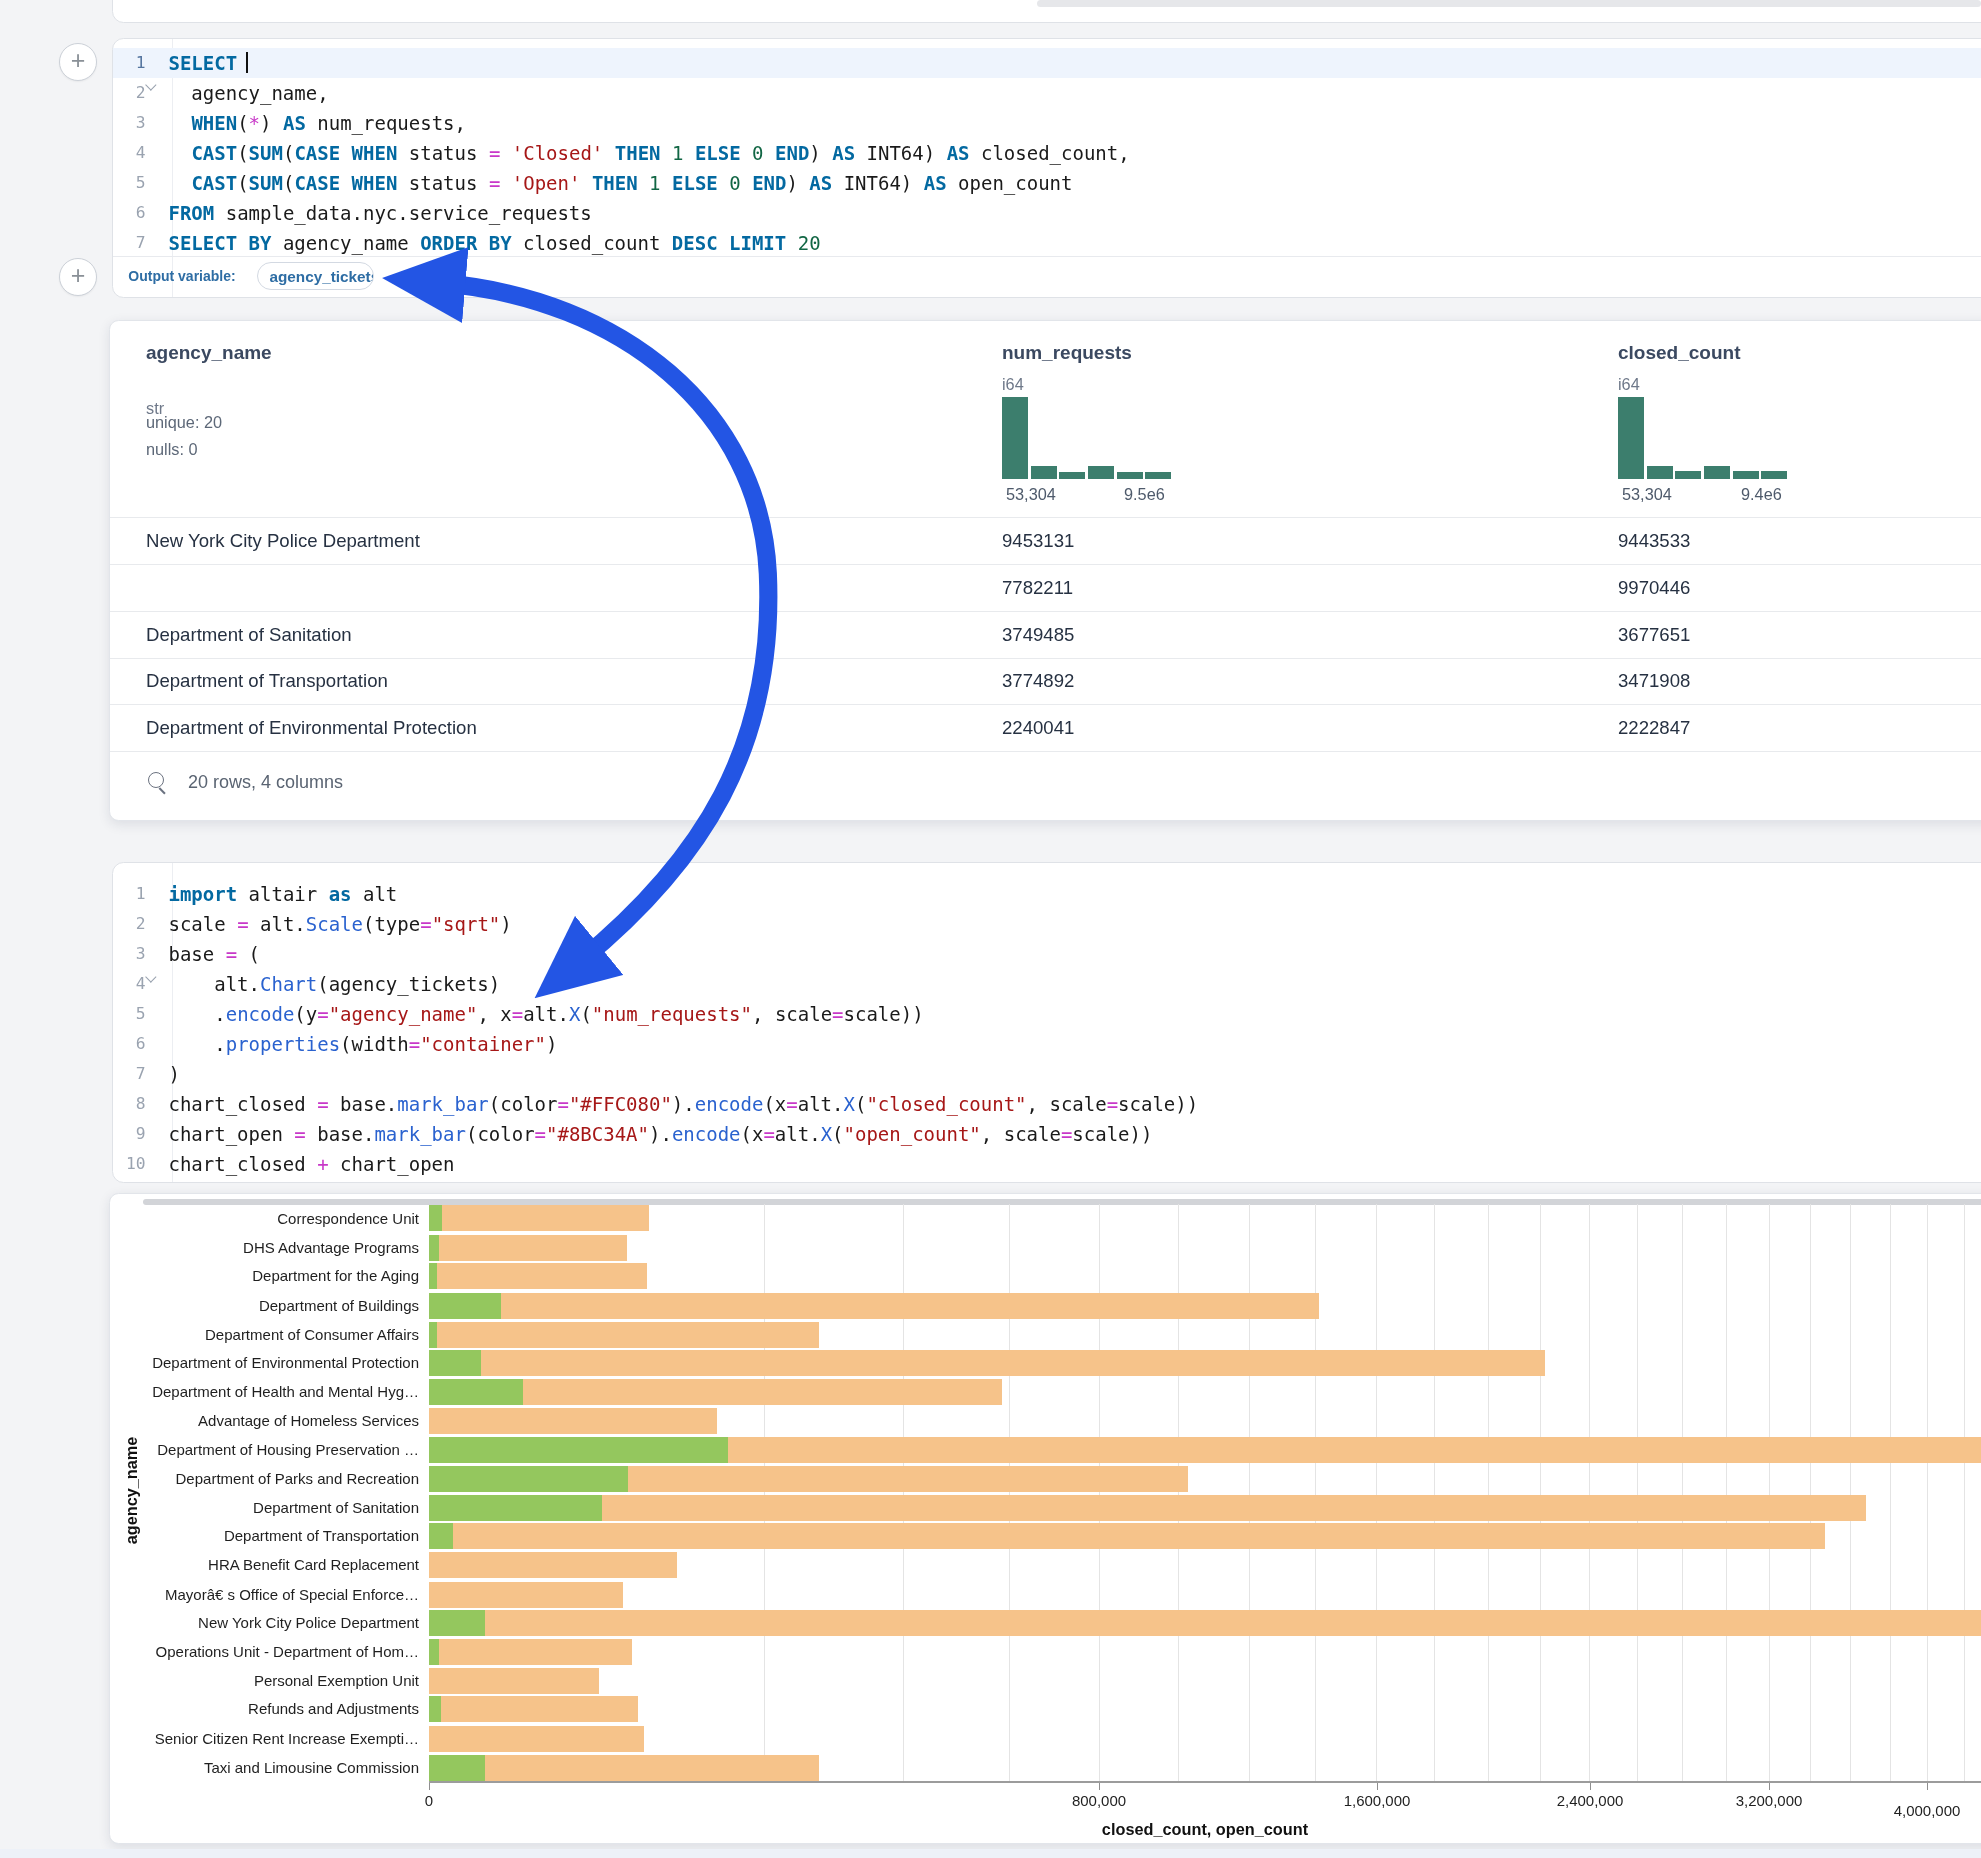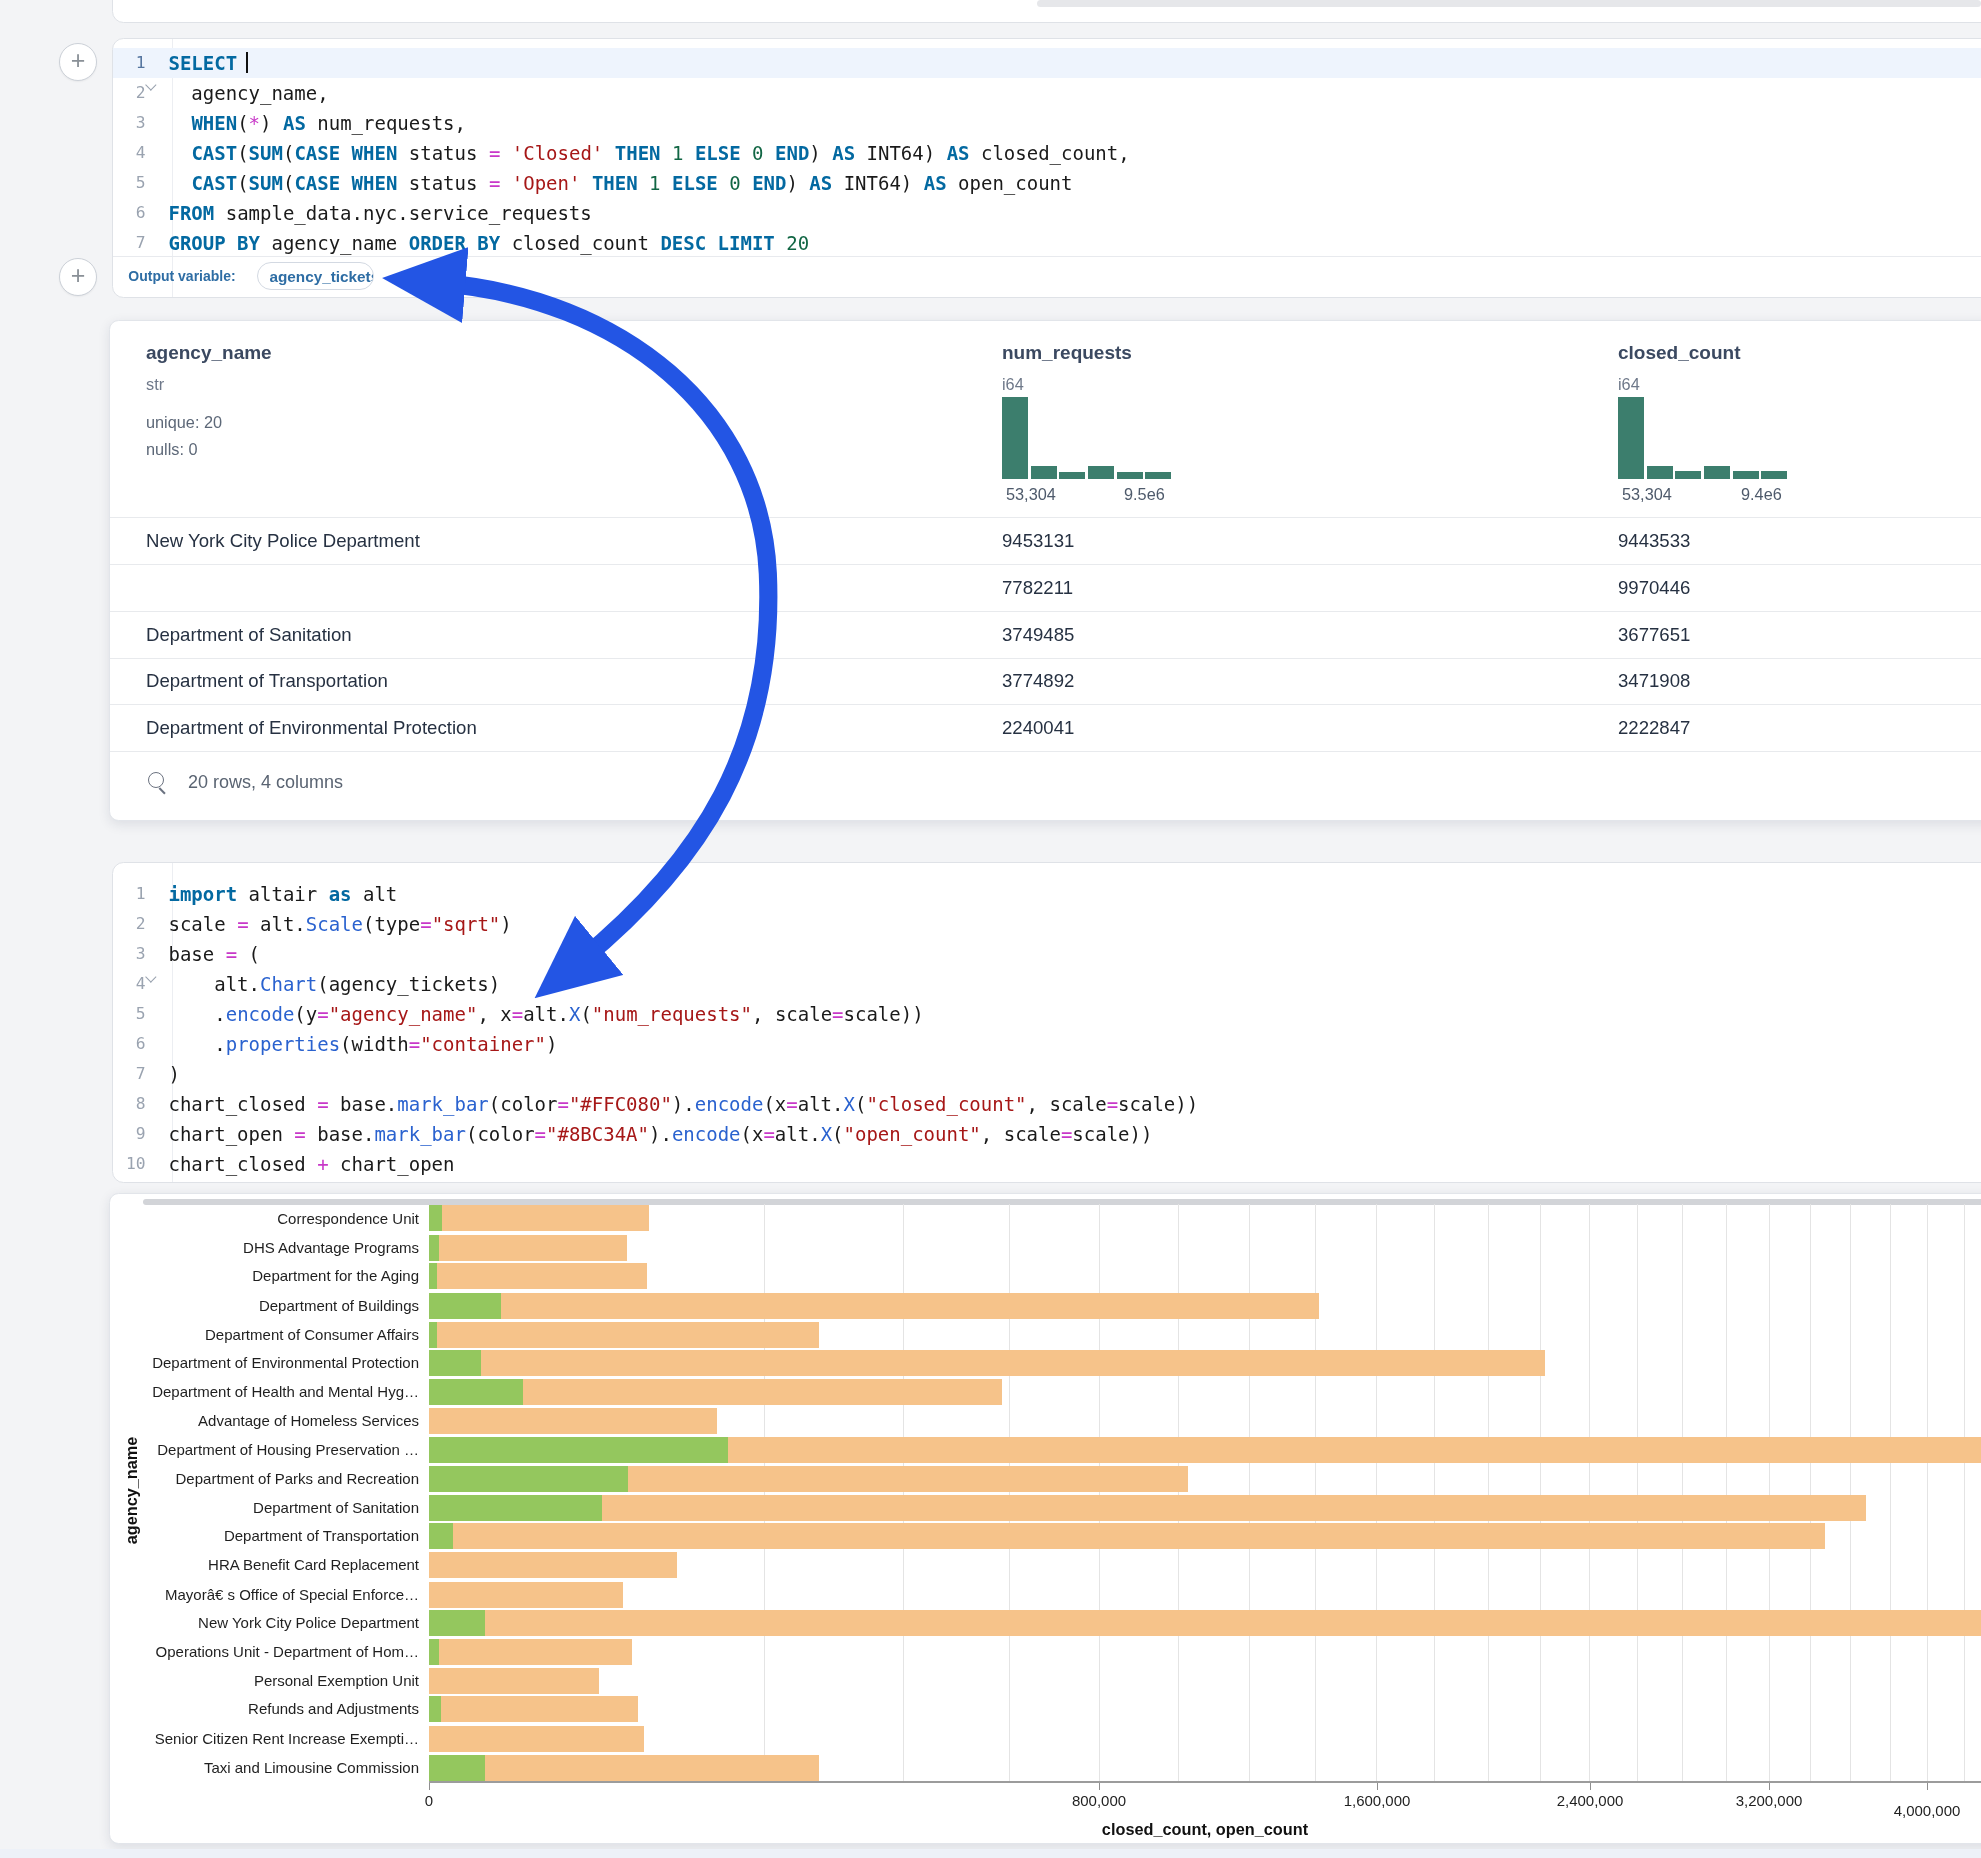--- a/index.html
+++ b/index.html
@@ -91,32 +91,32 @@
 
   <div class="card code-card" id="sql-card" style="left:112px;top:38px;width:1886px;height:258px;">
     <div class="gutter-border"></div>
     <div class="code-area" id="sql-code" style="top:8.6px;">
         <div class="code-line active"><span class="ln">1</span><span class="fold"><i></i></span><span class="src"><span class="tk-k">SELECT</span><span class="cursor"></span></span></div>
         <div class="code-line"><span class="ln">2</span><span class="fold"></span><span class="src"><span>  agency_name,</span></span></div>
         <div class="code-line"><span class="ln">3</span><span class="fold"></span><span class="src"><span>  </span><span class="tk-k">WHEN</span><span>(</span><span class="tk-o">*</span><span>) </span><span class="tk-k">AS</span><span> num_requests,</span></span></div>
         <div class="code-line"><span class="ln">4</span><span class="fold"></span><span class="src"><span>  </span><span class="tk-k">CAST</span><span>(</span><span class="tk-k">SUM</span><span>(</span><span class="tk-k">CASE</span><span> </span><span class="tk-k">WHEN</span><span> status </span><span class="tk-o">=</span><span> </span><span class="tk-s">'Closed'</span><span> </span><span class="tk-k">THEN</span><span> </span><span class="tk-n">1</span><span> </span><span class="tk-k">ELSE</span><span> </span><span class="tk-n">0</span><span> </span><span class="tk-k">END</span><span>) </span><span class="tk-k">AS</span><span> INT64) </span><span class="tk-k">AS</span><span> closed_count,</span></span></div>
         <div class="code-line"><span class="ln">5</span><span class="fold"></span><span class="src"><span>  </span><span class="tk-k">CAST</span><span>(</span><span class="tk-k">SUM</span><span>(</span><span class="tk-k">CASE</span><span> </span><span class="tk-k">WHEN</span><span> status </span><span class="tk-o">=</span><span> </span><span class="tk-s">'Open'</span><span> </span><span class="tk-k">THEN</span><span> </span><span class="tk-n">1</span><span> </span><span class="tk-k">ELSE</span><span> </span><span class="tk-n">0</span><span> </span><span class="tk-k">END</span><span>) </span><span class="tk-k">AS</span><span> INT64) </span><span class="tk-k">AS</span><span> open_count</span></span></div>
         <div class="code-line"><span class="ln">6</span><span class="fold"></span><span class="src"><span class="tk-k">FROM</span><span> sample_data.nyc.service_requests</span></span></div>
-        <div class="code-line"><span class="ln">7</span><span class="fold"></span><span class="src"><span class="tk-k">GROUP BY</span><span> agency_name </span><span class="tk-k">ORDER BY</span><span> closed_count </span><span class="tk-k">DESC</span><span> </span><span class="tk-k">LIMIT</span><span> </span><span class="tk-n">20</span></span></div>
+        <div class="code-line"><span class="ln">7</span><span class="fold"></span><span class="src"><span class="tk-k">SELECT BY</span><span> agency_name </span><span class="tk-k">ORDER BY</span><span> closed_count </span><span class="tk-k">DESC</span><span> </span><span class="tk-k">LIMIT</span><span> </span><span class="tk-n">20</span></span></div>
       </div>
     <div id="sql-footer">
       <div id="outvar-label">Output variable:</div>
       <div id="outvar-badge">agency_tickets</div>
     </div>
   </div>
 
   <div class="card out-card" id="table-card">
     <div id="table-header">
         <div class="th-label" style="left: 36px;">agency_name</div>
-        <div class="th-type" style="left: 36px;">str</div>
+        <div class="th-type" style="left: 36px; margin-top: 24px;">str</div>
         <div class="th-stat" style="left: 36px; top: 92px;">unique: 20</div>
         <div class="th-stat" style="left: 36px; top: 119px;">nulls: 0</div>
         <div class="th-label" style="left: 892px;">num_requests</div>
         <div class="th-type" style="left: 892px;">i64</div>
         <div class="hist" style="left: 892px;">
           <div class="hbar" style="left: 0px; height: 82px; background: rgb(60, 126, 109);"></div>
           <div class="hbar" style="left: 29px; height: 13.4px; background: rgb(60, 126, 109);"></div>
           <div class="hbar" style="left: 57px; height: 6.7px; background: rgb(60, 126, 109);"></div>
           <div class="hbar" style="left: 86px; height: 13.4px; background: rgb(60, 126, 109);"></div>
           <div class="hbar" style="left: 115px; height: 6.7px; background: rgb(60, 126, 109);"></div>

